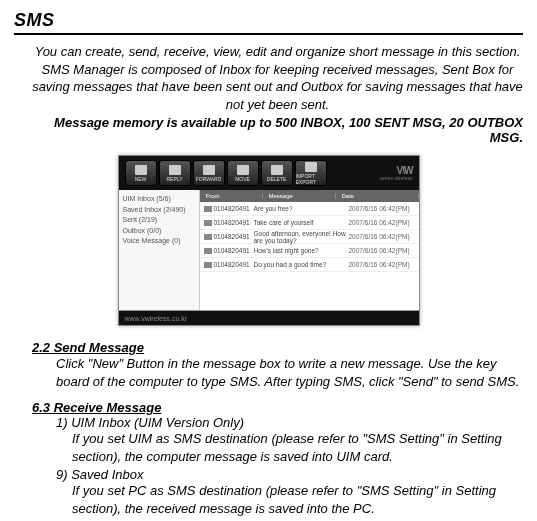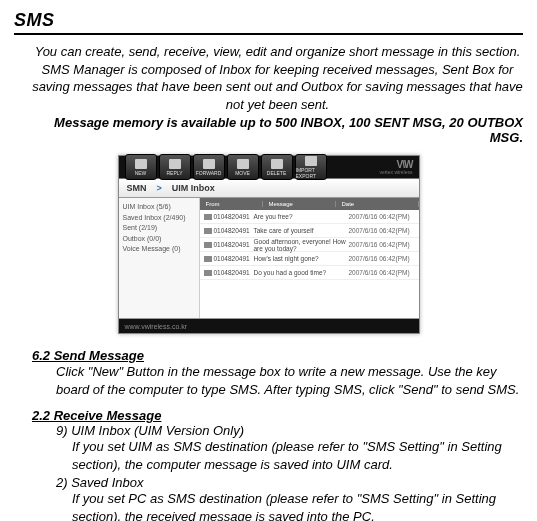--- a/index.html
+++ b/index.html
@@ -42,21 +42,21 @@
     display: inline-block;
     width: 300px;
     border: 1px solid #888;
     background: #fff;
     text-align: left;
     font-family: Arial, sans-serif;
     box-shadow: 0 0 4px rgba(0,0,0,0.3);
   }
   .ss-top {
     background: #111;
-    height: 22px;
+    height: 34px;
     display: flex;
     align-items: center;
     padding: 0 6px;
     gap: 2px;
   }
   .ss-btn {
     width: 30px;
     height: 24px;
     background: linear-gradient(#555,#222);
     border: 1px solid #000;
@@ -207,25 +207,20 @@
         </div>
       <div class="ss-btn">
           <span class="mini-icon"></span>
           <span>IMPORT EXPORT</span>
         </div>
       <div class="spacer"></div>
       <div style="text-align:right;line-height:1;">
         <div class="ss-logo">V\W</div>
         <div style="font-size:5px;color:#777;">vertex wireless</div>
       </div>
-    </div>
-    <div class="ss-breadcrumb">
-      <span>SMN</span>
-      <span class="chev">&gt;</span>
-      <span>UIM Inbox</span>
     </div>
     <div class="ss-body">
       <div class="ss-side">
         <div>UIM Inbox (5/6)</div>
         <div>Saved Inbox (2/490)</div>
         <div>Sent (2/19)</div>
         <div>Outbox (0/0)</div>
         <div>Voice Message (0)</div>
       </div>
       <div class="ss-main">
@@ -275,20 +270,20 @@
               <div>Do you had a good time?</div>
               <div>2007/6/16 06:42(PM)</div>
             </div>
           </div>
       </div>
     </div>
     <div class="ss-footer">www.vwireless.co.kr</div>
   </div>
 </div>
 
-<p class="sec-head">6.2 Send Message</p>
+<p class="sec-head">2.2 Send Message</p>
 <p class="sec-body">Click "New" Button in the message box to write a new message. Use the key board of the computer to type SMS. After typing SMS, click "Send" to send SMS.</p>
 
-<p class="sec-head">2.2 Receive Message</p>
-<p class="sub-item">9) UIM Inbox (UIM Version Only)</p>
+<p class="sec-head">6.3 Receive Message</p>
+<p class="sub-item">1) UIM Inbox (UIM Version Only)</p>
 <p class="sub-body">If you set UIM as SMS destination (please refer to "SMS Setting" in Setting section), the computer message is saved into UIM card.</p>
-<p class="sub-item">2) Saved Inbox</p>
+<p class="sub-item">9) Saved Inbox</p>
 <p class="sub-body">If you set PC as SMS destination (please refer to "SMS Setting" in Setting section), the received message is saved into the PC.</p>
 
 </body></html>

